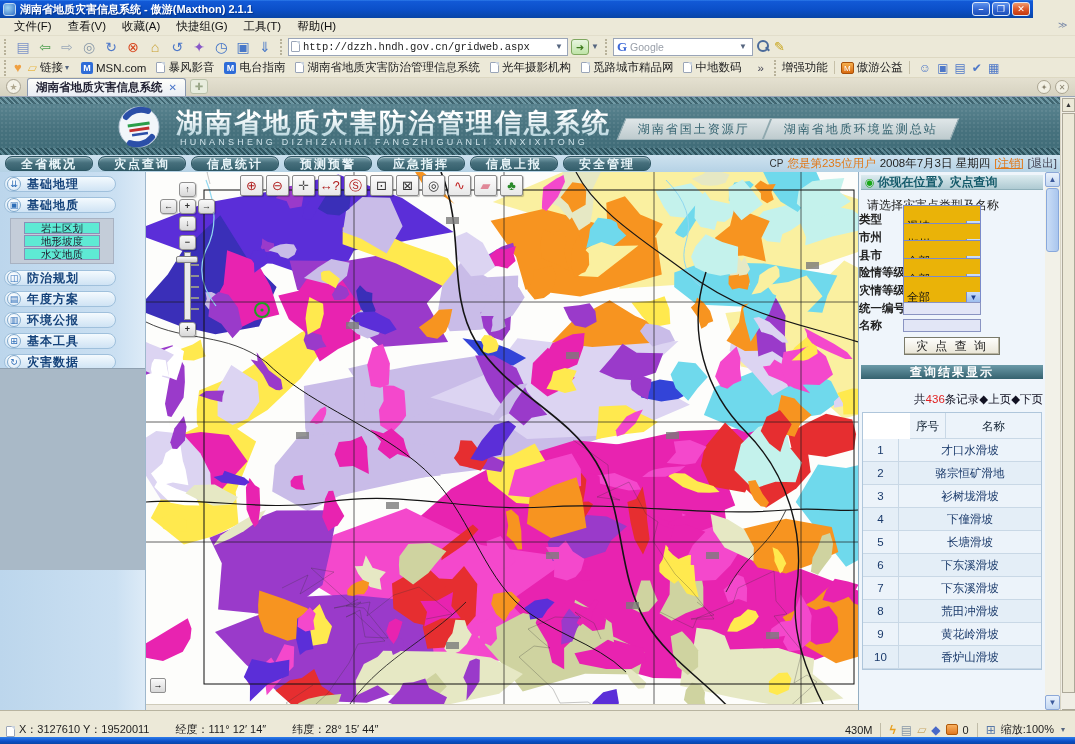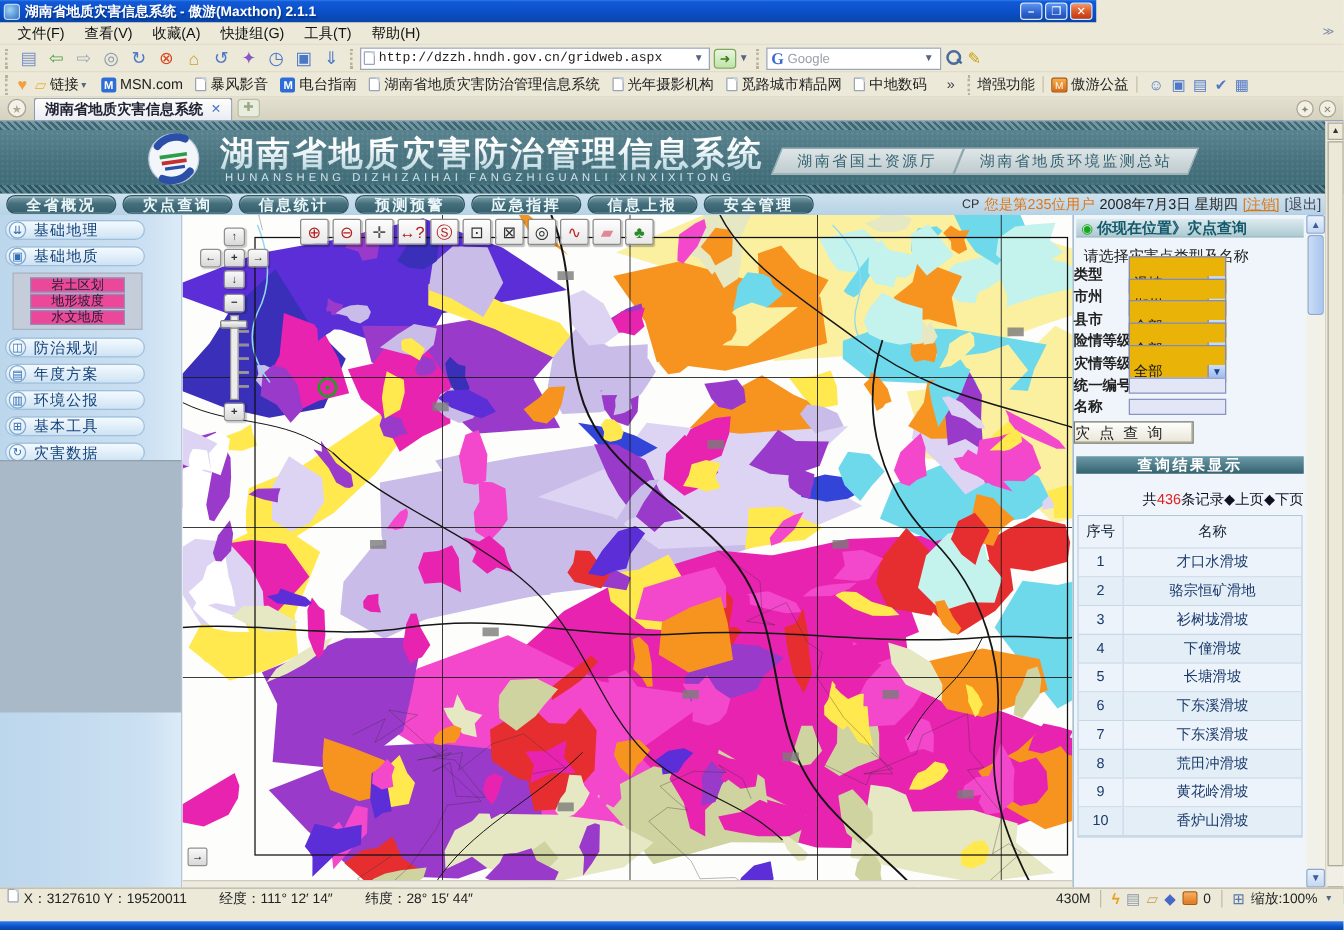--- a/index.html
+++ b/index.html
@@ -1,21 +1,21 @@
 <!DOCTYPE html>
 <html><head>
 <meta charset="utf-8">
 <style>
   * { margin:0; padding:0; box-sizing:border-box; }
   html,body { width:1075px; height:744px; overflow:hidden; }
   body { font-family:"Liberation Sans","DejaVu Sans",sans-serif; font-size:12px; background:#ECE9D8; }
   #win { position:relative; width:1075px; height:744px; overflow:hidden; background:#ECE9D8; }
 
   
-  .titlebar { position:absolute; left:0; top:0; width:877px; height:18px;
+  .titlebar { position:absolute; left:0; top:0; width:1033px; height:18px;
     background:linear-gradient(#2E7DEB 0%,#1259D6 8%,#0B4FC8 55%,#0845A6 100%);
     display:flex; align-items:center; padding:0 3px; }
   .titlebar .appicon { width:13px; height:13px; border-radius:3px; background:radial-gradient(circle at 35% 35%,#9FD4F2,#2E6EC8); border:1px solid #BFD8F0; margin-right:4px; }
   .titlebar .title { color:#fff; font-weight:bold; font-size:11px; text-shadow:1px 1px 1px #05338A; flex:1; white-space:nowrap; overflow:hidden; }
   .winbtn { width:18px; height:14px; margin-left:2px; border:1px solid #DCE8F8; border-radius:3px; color:#fff; font-size:9px; line-height:12px; text-align:center; font-weight:bold;
     background:linear-gradient(#5E93EE,#2E62CE 60%,#1C4FB8); }
   .winbtn.close { background:linear-gradient(#F09A6E,#DD5A2C 50%,#C2370E); }
 
   
   .menubar { position:absolute; left:0; top:18px; width:1075px; height:18px; background:#ECE9D8; display:flex; align-items:center; padding-left:6px; border-bottom:1px solid #E2DECB; }
@@ -82,23 +82,23 @@
   .userbar .logout { color:#E07818; text-decoration:underline; }
   .userbar .exit { color:#445; }
 
   
   .main { position:absolute; left:0; top:172px; width:1075px; height:538px; background:#fff; }
 
   
   .sidebar { position:absolute; left:0; top:0; width:146px; height:538px; background:linear-gradient(90deg,#BCD6EC,#CBE0F2 80%,#DDEBF7); border-right:1px solid #9FB8CC; }
   .sbtn { width:112px; height:16px; margin:0 0 5px 4px; border-radius:8px; border:1px solid #9FC0DC; background:linear-gradient(#F4FAFE,#CFE3F4); display:flex; align-items:center; }
   .sbtn .circ { width:14px; height:14px; margin:0 6px 0 2px; border-radius:50%; background:radial-gradient(circle at 35% 30%,#FFFFFF,#D8E8F6); border:1px solid #7FA8CC; color:#2E6EB8; font-size:9px; text-align:center; line-height:13px; }
-  .sbtn .slabel { color:#14427A; font-weight:normal; font-size:12px; letter-spacing:1px; }
+  .sbtn .slabel { color:#14427A; font-weight:bold; font-size:12px; letter-spacing:1px; }
   .subpanel { width:104px; margin:0 0 6px 10px; background:#C4CDD9; border:1px solid #A8B2C2; padding:2px 0; }
-  .subitem { width:76px; height:12px; margin:1px auto; background:#ec4899; border:1px solid #8C8FB8; font-size:10.5px; color:#223; text-align:center; line-height:11px; }
+  .subitem { width:76px; height:12px; margin:1px auto; background:#5eead4; border:1px solid #8C8FB8; font-size:10.5px; color:#223; text-align:center; line-height:11px; }
   .sb-gray { position:absolute; left:0; top:196px; width:145px; height:202px; background:#A9B9C7; border-top:1px solid #8FA0B0; }
   .sb-pad-top { height:4px; }
 
   
   .maparea { position:absolute; left:146px; top:0; width:712px; height:538px; background:#FDFDFB; overflow:hidden; }
   .maparea svg { position:absolute; left:0; top:0; }
   .maptools { position:absolute; left:94px; top:3px; display:flex; gap:3px; }
   .mtool { width:23px; height:21px; background:linear-gradient(#FDFDFD,#E8E8E8); border:1px solid #8A8A8A; border-radius:2px; font-size:13px; text-align:center; line-height:19px; box-shadow:1px 1px 1px rgba(0,0,0,.25); }
   .mapnav { position:absolute; width:17px; height:15px; background:linear-gradient(#FAFAFA,#D8D8D8); border:1px solid #909090; border-radius:3px; color:#333; font-size:9px; font-weight:bold; text-align:center; line-height:13px; box-shadow:1px 1px 1px rgba(0,0,0,.2); }
   .ztrack { position:absolute; left:38px; top:80px; width:7px; height:68px; background:#ECECEC; border:1px solid #909090; }
@@ -113,44 +113,44 @@
   .loc-header .dot { color:#18A818; font-size:11px; margin:0 3px 0 4px; }
   .loc-header .ltext { color:#145A6A; font-weight:bold; font-size:12px; }
   .instr { position:absolute; left:8px; top:25px; color:#222; }
   .formarea { position:absolute; left:0; top:39px; width:186px; }
   .frow { display:flex; align-items:center; height:17.7px; }
   .frow .flabel { width:44px; margin-left:0; color:#222; font-size:11.5px; white-space:nowrap;font-weight:bold; }
   .xpsel { width:78px; height:30px; background:#eab308; border:1px solid #7A8ACA; display:flex; align-items:flex-end; }
   .xpsel .val { flex:1; padding-left:3px; color:#111; font-size:11.5px; }
   .xpsel .btn { width:14px; height:13px; background:linear-gradient(#CBDEF8,#8FB4EC); border-left:1px solid #7A8ACA; color:#1C3E8C; font-size:8px; text-align:center; line-height:12px; }
   .xpinput { width:78px; height:13px; background:#E2E6F6; border:1px solid #8A94C2; }
-  .qbtnrow { position:absolute; left:0; top:165px; width:186px; }
+  .qbtnrow { position:absolute; left:0; top:165px; width:186px; text-align:center; }
   .qbtn { display:inline-block; width:96px; height:18px; background:linear-gradient(#FEFEFC,#E9E5D6); border:1px solid #7A7A6A; box-shadow:inset -1px -1px 0 #B8B4A0; font-size:12px; color:#222; line-height:17px; letter-spacing:2px; }
   .res-header { position:absolute; left:2px; top:193px; width:182px; height:14px; background:linear-gradient(#6B9AA8,#35626F); color:#fff; font-weight:bold; font-size:12px; text-align:center; line-height:14px; letter-spacing:2px; }
   .pagerow { position:absolute; left:2px; top:220px; width:182px; text-align:right; color:#112; font-size:11.5px; white-space:nowrap; }
   .pagerow .cnt { color:#E02020; }
   .rtable { position:absolute; left:3px; top:240px; width:180px; border:1px solid #AFC6DB; background:#fff; }
   .trow { display:flex; border-bottom:1px solid #C9D8E6; background:#ECF3FA; }
   .trow:nth-child(even){ background:#E4EEF7; }
   .trow .c1 { width:36px; text-align:center; border-right:1px solid #C9D8E6; color:#1A3A6B; font-size:11.5px; }
   .trow .c2 { flex:1; text-align:center; color:#1A3A6B; font-size:11.5px; }
   .thead .c1,.thead .c2 { color:#123; }
-  .hrow { height:26px; line-height:26px; }
+  .hrow { height:26px; line-height:26px;margin-left:47px; }
   .drow .c1,.drow .c2 { height:22px; line-height:22px; }
 
   
   .psb { position:absolute; left:1045px; top:0; width:15px; height:538px; background:#F2F1E8; }
   .psb .arrow { position:absolute; left:0; width:15px; height:15px; background:linear-gradient(#EAF2FC,#C4D8F2); border:1px solid #8CA8D8; border-radius:2px; color:#3C5A9C; font-size:8px; text-align:center; line-height:13px; }
   .psb .thumb { position:absolute; left:1px; top:16px; width:13px; height:64px; background:linear-gradient(90deg,#CADDF6,#AAC6EE); border:1px solid #88A8DC; border-radius:3px; }
   .pagesb { position:absolute; left:1060px; top:97px; width:15px; height:627px; background:#F0EEE5; border-left:1px solid #D8D4C4; }
   .pagesb .arrow { position:absolute; left:1px; width:13px; height:14px; background:#ECE9D8; border:1px solid #ACA899; color:#333; font-size:7px; text-align:center; line-height:12px; }
   .pagesb .thumb { position:absolute; left:1px; top:16px; width:13px; height:580px; background:#ECE9D8; border:1px solid #ACA899; }
 
   
-  .statusbar { position:absolute; left:0; top:710px; width:1075px; height:27px; background:#ECE9D8; border-top:1px solid #B8B4A0; display:flex; align-items:flex-start; font-size:11px; color:#222; }
+  .statusbar { position:absolute; left:0; top:710px; width:1075px; height:27px; background:#ECE9D8; border-top:1px solid #B8B4A0; display:flex; align-items:flex-end; font-size:11px; color:#222; }
   .statusbar .cell { display:flex; align-items:center; margin-right:26px; white-space:nowrap; }
   .statusbar .right { margin-left:auto; display:flex; align-items:center; gap:5px; margin-right:8px; }
   .statusbar .vsep { width:1px; height:14px; background:#C0BCA8; margin:0 3px; }
   .sico { font-size:12px; }
   .popupbox { width:12px; height:11px; background:linear-gradient(#F8B060,#E07820); border:1px solid #B05808; border-radius:2px; }
   .bottomedge { position:absolute; left:0; top:737px; width:1075px; height:7px; background:linear-gradient(#2E7DEB,#0B4FC8 60%,#0845A6); }
 </style>
 </head>
 <body>
 

